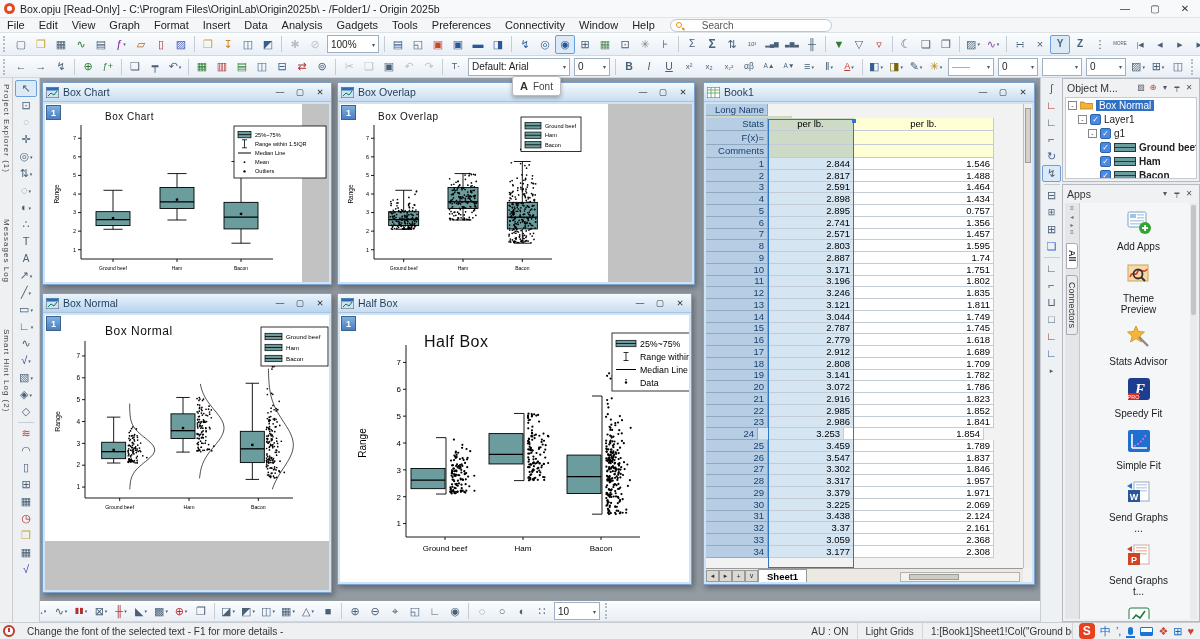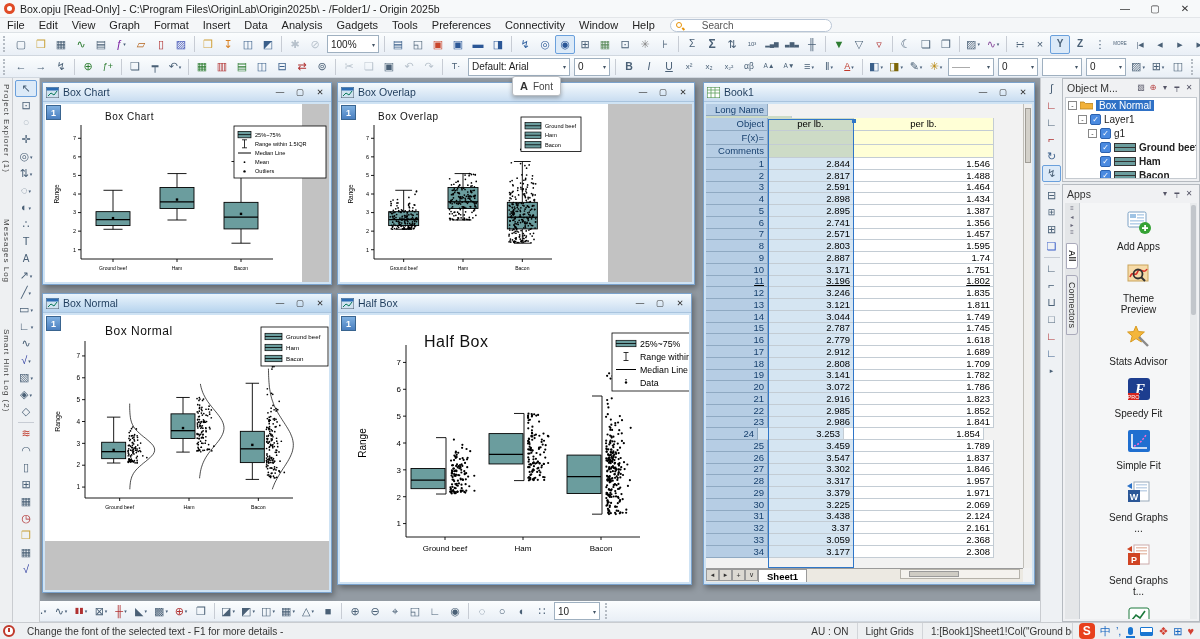--- a/index.html
+++ b/index.html
@@ -64,21 +64,21 @@
 .cell{border-right:1px solid #c3ccd4;border-bottom:1px solid #c3ccd4;font-size:9.5px;overflow:hidden;white-space:nowrap;display:flex;align-items:center}
 .cell.num{justify-content:flex-end;padding-right:3px}
 .cell.ctr{justify-content:center}
 .hcell{background:#f0f0f0;border-color:#b0b6bc;font-weight:bold;color:#222}
 .hcell.selh{background:#2268ad;color:#fff}
 .rowhdr{background:#b6cde4;color:#17406e;border-color:#8fa9c2;justify-content:flex-end;padding-right:3px}
 .lbB{background:#cddbc6}.lbC{background:#ffffd6}
 .datB{background:#d5e5f2}.datC{background:#fff}
 #bsel{position:absolute;border:1.5px solid #2f76c8;pointer-events:none}
 #bsel::after{content:"";position:absolute;right:-3px;top:-1px;width:4px;height:4px;background:#2f76c8}
-#sheetbar{position:absolute;left:0;right:9px;bottom:0;height:14px;background:#ece9e2;border-top:1px solid #9a9a9a;display:flex;align-items:flex-start;font-size:9px}
+#sheetbar{position:absolute;left:0;right:9px;bottom:0;height:14px;background:#ece9e2;border-top:1px solid #9a9a9a;display:flex;align-items:flex-end;font-size:9px}
 #sheetbar .nav{width:13px;height:12px;border:1px solid #9a9a9a;background:#dcd9d2;display:flex;align-items:center;justify-content:center;font-size:7px;color:#333}
 #sheettab{padding:0 8px;height:13px;background:#fff;border:1px solid #9a9a9a;border-bottom:none;font-weight:bold;font-size:9.5px;display:flex;align-items:center}
 #hscroll{margin-left:auto;width:120px;height:10px;background:#f4f2ee;border:1px solid #b5b2aa;position:relative;margin-right:3px}
 #hscroll .thumb{position:absolute;left:8px;top:1px;width:50px;height:6px;background:#cfccc4;border:1px solid #9a9a9a}
 #bvscroll{position:absolute;right:0;top:0;bottom:14px;width:9px;background:#f0efed;border-left:1px solid #c0beb8}
 #bvscroll .thumb{position:absolute;left:1px;top:4px;width:6px;height:55px;background:#d4d1ca;border:1px solid #a09d96}
 
 .panel{position:absolute;left:0;width:138px;background:#f0f1f3;border:1px solid #b5bac0}
 .phdr{height:17px;display:flex;align-items:center;font-size:10.5px;color:#333;padding:0 4px;gap:3px}
 .phdr .ptitle{flex:1;white-space:nowrap;overflow:hidden}
@@ -2313,21 +2313,21 @@
         <span class="wbtn">✕</span>
       </div>
       <div class="wcontent" style="background:#f2f2f2">
         <div id="book1-grid">
             <div class="trow" style="height: 13.5px; flex-direction: column;">
               <div class="cell rowhdr" style="width: 62px; flex: 0 0 auto;">Long Name</div>
               <div class="cell lbB ctr" style="width: 86px; flex: 0 0 auto;">Ham</div>
               <div class="cell lbC ctr" style="width: 140px; flex: 0 0 auto;">Bacon</div>
             </div>
             <div class="trow" style="height: 13.5px;">
-              <div class="cell rowhdr" style="width: 62px; flex: 0 0 auto;">Object</div>
+              <div class="cell rowhdr" style="width: 62px; flex: 0 0 auto;">Stats</div>
               <div class="cell lbB ctr" style="width: 86px; flex: 0 0 auto;">per lb.</div>
               <div class="cell lbC ctr" style="width: 140px; flex: 0 0 auto;">per lb.</div>
             </div>
             <div class="trow" style="height: 13.5px;">
               <div class="cell rowhdr" style="width: 62px; flex: 0 0 auto;">F(x)=</div>
               <div class="cell lbB ctr" style="width: 86px; flex: 0 0 auto;"></div>
               <div class="cell lbC ctr" style="width: 140px; flex: 0 0 auto;"></div>
             </div>
             <div class="trow" style="height: 13.5px;">
               <div class="cell rowhdr" style="width: 62px; flex: 0 0 auto;">Comments</div>
@@ -2350,21 +2350,21 @@
               <div class="cell datC num" style="width: 140px; flex: 0 0 auto;">1.464</div>
             </div>
             <div class="trow" style="height: 11.75px;">
               <div class="cell rowhdr" style="width: 62px; flex: 0 0 auto;">4</div>
               <div class="cell datB num" style="width: 86px; flex: 0 0 auto;">2.898</div>
               <div class="cell datC num" style="width: 140px; flex: 0 0 auto;">1.434</div>
             </div>
             <div class="trow" style="height: 11.75px;">
               <div class="cell rowhdr" style="width: 62px; flex: 0 0 auto;">5</div>
               <div class="cell datB num" style="width: 86px; flex: 0 0 auto;">2.895</div>
-              <div class="cell datC num" style="width: 140px; flex: 0 0 auto;">1.387</div>
+              <div class="cell datC num" style="width: 140px; flex: 0 0 auto;">0.757</div>
             </div>
             <div class="trow" style="height: 11.75px;">
               <div class="cell rowhdr" style="width: 62px; flex: 0 0 auto;">6</div>
               <div class="cell datB num" style="width: 86px; flex: 0 0 auto;">2.741</div>
               <div class="cell datC num" style="width: 140px; flex: 0 0 auto;">1.356</div>
             </div>
             <div class="trow" style="height: 11.75px;">
               <div class="cell rowhdr" style="width: 62px; flex: 0 0 auto;">7</div>
               <div class="cell datB num" style="width: 86px; flex: 0 0 auto;">2.571</div>
               <div class="cell datC num" style="width: 140px; flex: 0 0 auto;">1.457</div>
@@ -2377,21 +2377,21 @@
             <div class="trow" style="height: 11.75px;">
               <div class="cell rowhdr" style="width: 62px; flex: 0 0 auto;">9</div>
               <div class="cell datB num" style="width: 86px; flex: 0 0 auto;">2.887</div>
               <div class="cell datC num" style="width: 140px; flex: 0 0 auto;">1.74</div>
             </div>
             <div class="trow" style="height: 11.75px;">
               <div class="cell rowhdr" style="width: 62px; flex: 0 0 auto;">10</div>
               <div class="cell datB num" style="width: 86px; flex: 0 0 auto;">3.171</div>
               <div class="cell datC num" style="width: 140px; flex: 0 0 auto;">1.751</div>
             </div>
-            <div class="trow" style="height: 11.75px; text-decoration: underline;">
+            <div class="trow" style="height: 11.75px;">
               <div class="cell rowhdr" style="width: 62px; flex: 0 0 auto;">11</div>
               <div class="cell datB num" style="width: 86px; flex: 0 0 auto;">3.196</div>
               <div class="cell datC num" style="width: 140px; flex: 0 0 auto;">1.802</div>
             </div>
             <div class="trow" style="height: 11.75px;">
               <div class="cell rowhdr" style="width: 62px; flex: 0 0 auto;">12</div>
               <div class="cell datB num" style="width: 86px; flex: 0 0 auto;">3.246</div>
               <div class="cell datC num" style="width: 140px; flex: 0 0 auto;">1.835</div>
             </div>
             <div class="trow" style="height: 11.75px;">

